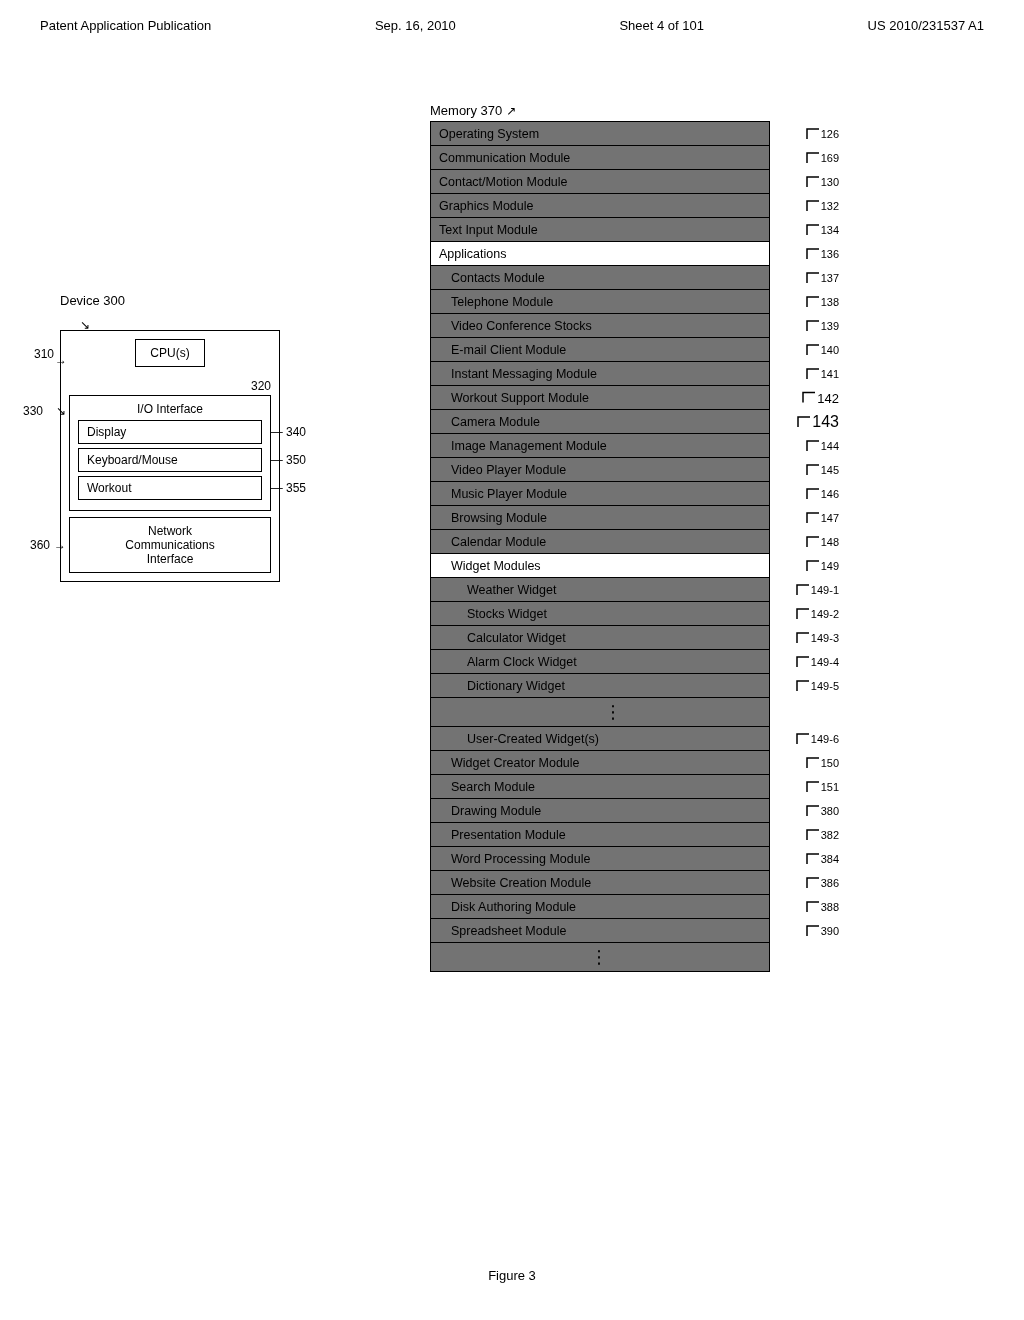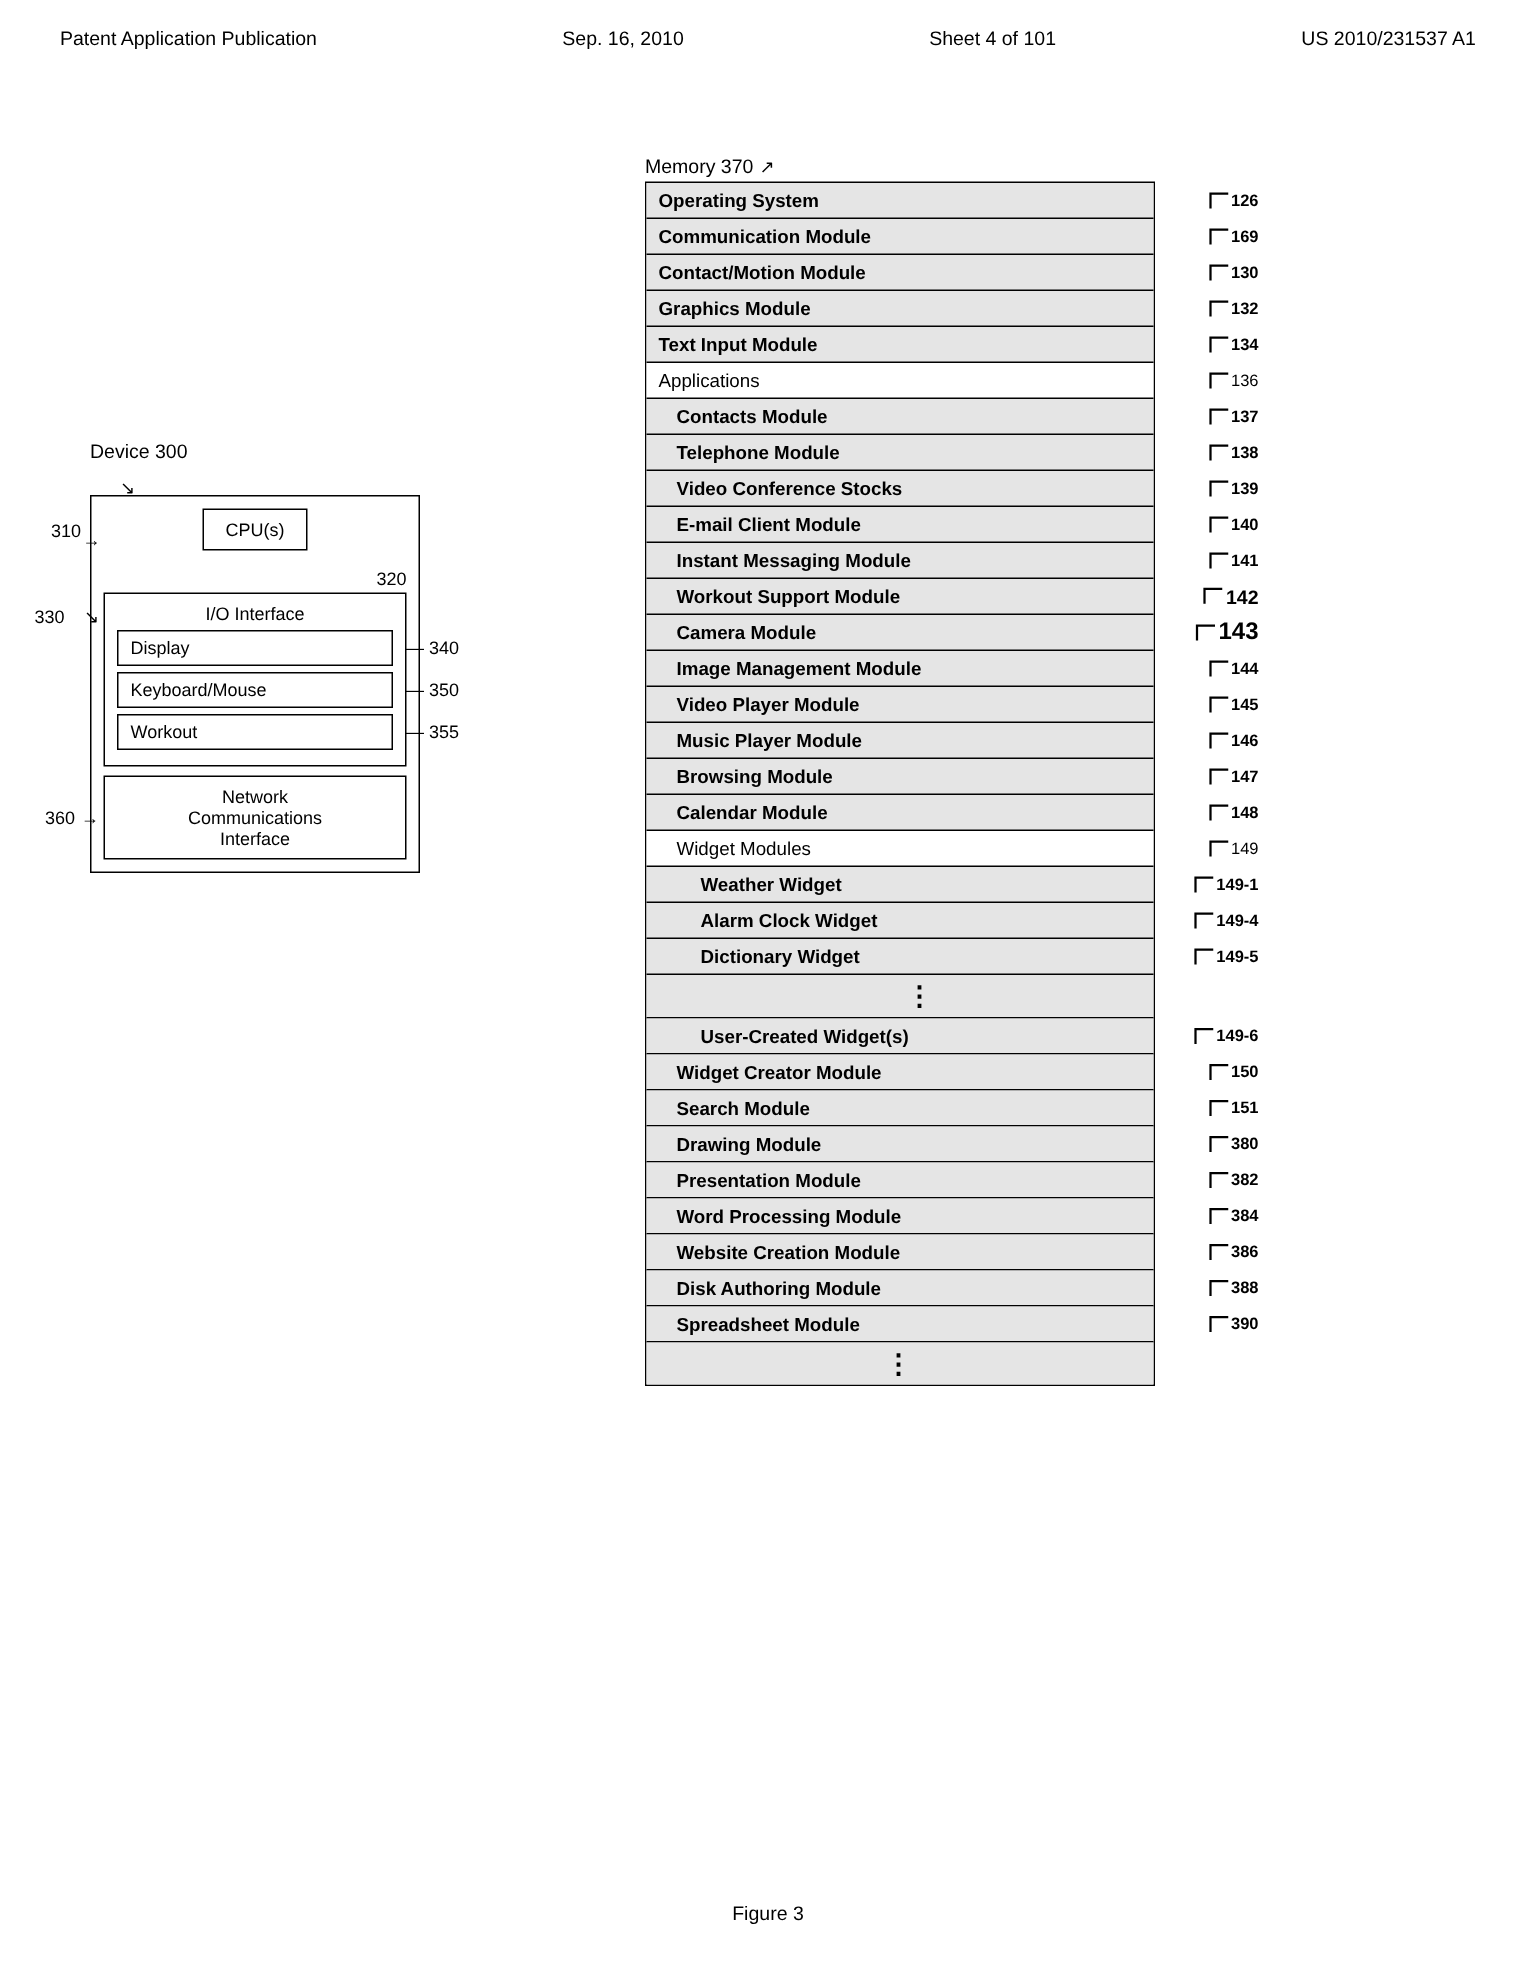--- a/index.html
+++ b/index.html
@@ -40,22 +40,21 @@
     }
 
     .module-row {
       border-bottom: 1px solid #000;
       padding: 3px 8px;
       font-size: 12.5px;
       display: flex;
       align-items: center;
       min-height: 24px;
       position: relative;
-      background: #e5e5e5;
-      font-weight: bold;
+      background: #737373;
     }
 
     .module-row:last-child {
       border-bottom: none;
     }
 
     .module-row.section-header {
       background: #fff;
       font-weight: normal;
     }
@@ -359,20 +358,38 @@
         <div class="module-row" style="padding-left: 36px;">
           <span style="flex: 1 1 0%;">Weather Widget</span>
           <div style="position: absolute; right: -70px; top: 50%; transform: translateY(-50%); display: flex; align-items: center; white-space: nowrap;">
             <svg width="14" height="14" style="margin-right: 2px;">
               <path d="M 2 12 L 2 2 L 14 2" stroke="#000" stroke-width="1.5" fill="none"></path>
             </svg>
             <span style="font-size: 11px;">149-1</span>
           </div>
         </div>
         <div class="module-row" style="padding-left: 36px;">
+          <span style="flex: 1 1 0%;">Stocks Widget</span>
+          <div style="position: absolute; right: -70px; top: 50%; transform: translateY(-50%); display: flex; align-items: center; white-space: nowrap;">
+            <svg width="14" height="14" style="margin-right: 2px;">
+              <path d="M 2 12 L 2 2 L 14 2" stroke="#000" stroke-width="1.5" fill="none"></path>
+            </svg>
+            <span style="font-size: 11px;">149-2</span>
+          </div>
+        </div>
+        <div class="module-row" style="padding-left: 36px;">
+          <span style="flex: 1 1 0%;">Calculator Widget</span>
+          <div style="position: absolute; right: -70px; top: 50%; transform: translateY(-50%); display: flex; align-items: center; white-space: nowrap;">
+            <svg width="14" height="14" style="margin-right: 2px;">
+              <path d="M 2 12 L 2 2 L 14 2" stroke="#000" stroke-width="1.5" fill="none"></path>
+            </svg>
+            <span style="font-size: 11px;">149-3</span>
+          </div>
+        </div>
+        <div class="module-row" style="padding-left: 36px;">
           <span style="flex: 1 1 0%;">Alarm Clock Widget</span>
           <div style="position: absolute; right: -70px; top: 50%; transform: translateY(-50%); display: flex; align-items: center; white-space: nowrap;">
             <svg width="14" height="14" style="margin-right: 2px;">
               <path d="M 2 12 L 2 2 L 14 2" stroke="#000" stroke-width="1.5" fill="none"></path>
             </svg>
             <span style="font-size: 11px;">149-4</span>
           </div>
         </div>
         <div class="module-row" style="padding-left: 36px;">
           <span style="flex: 1 1 0%;">Dictionary Widget</span>

